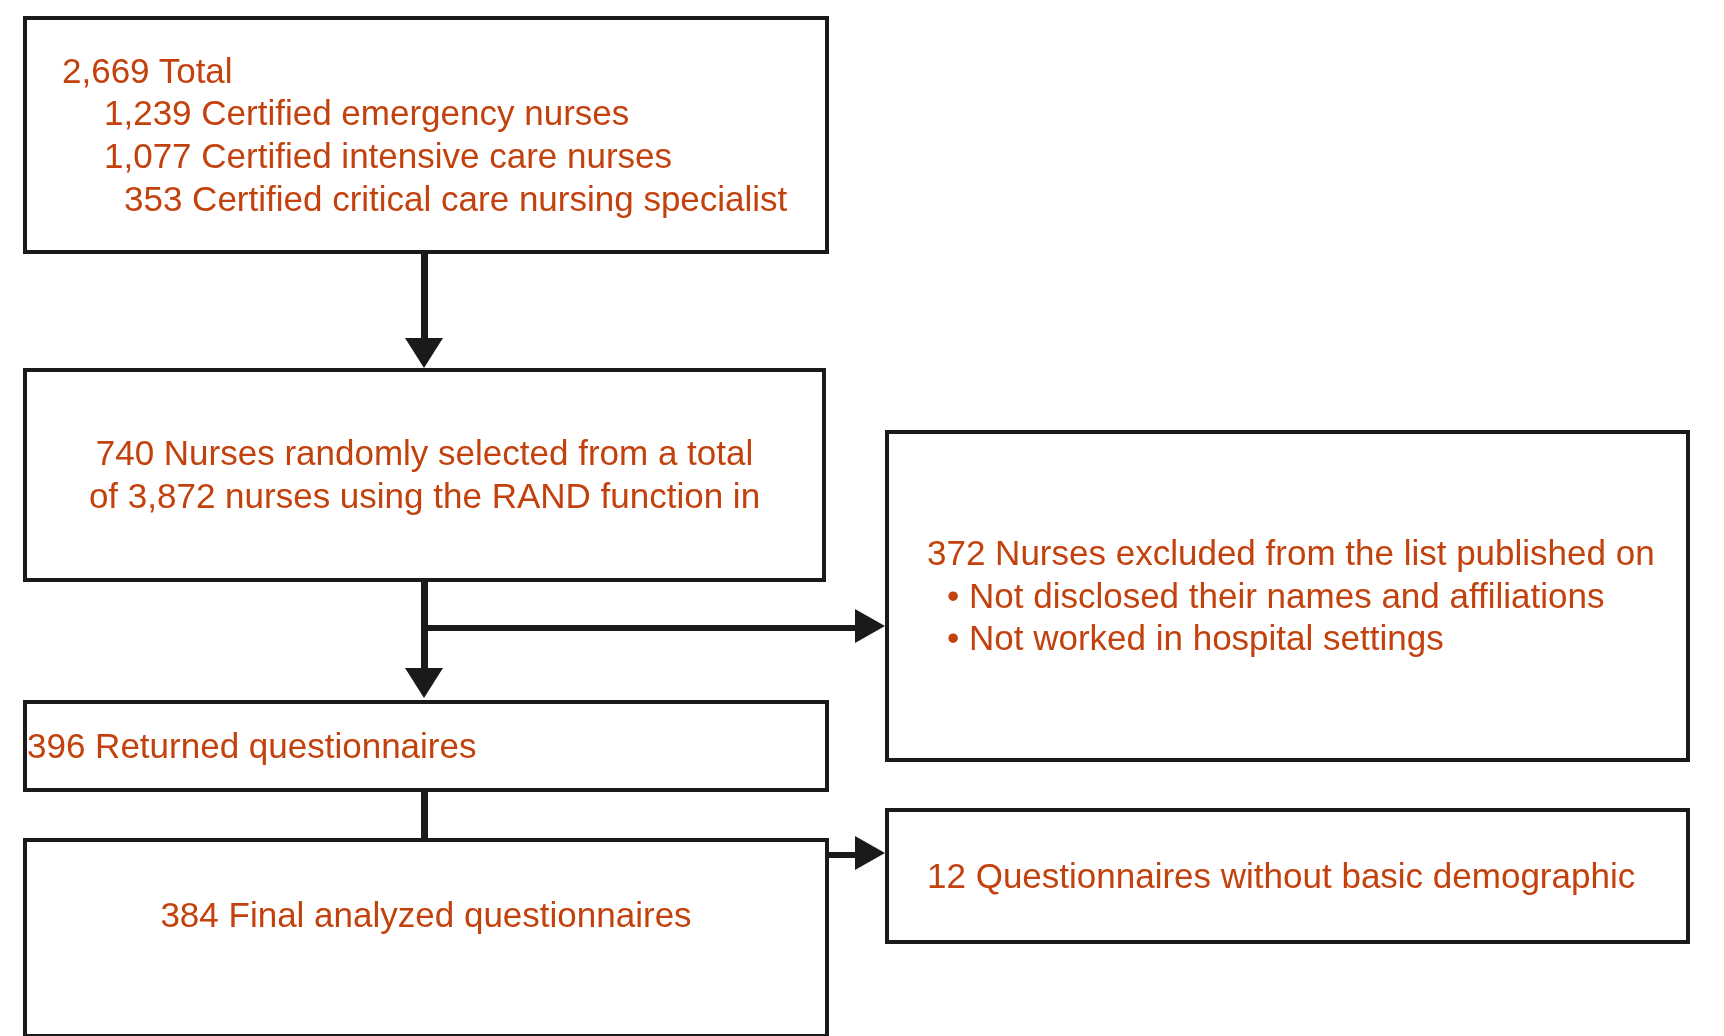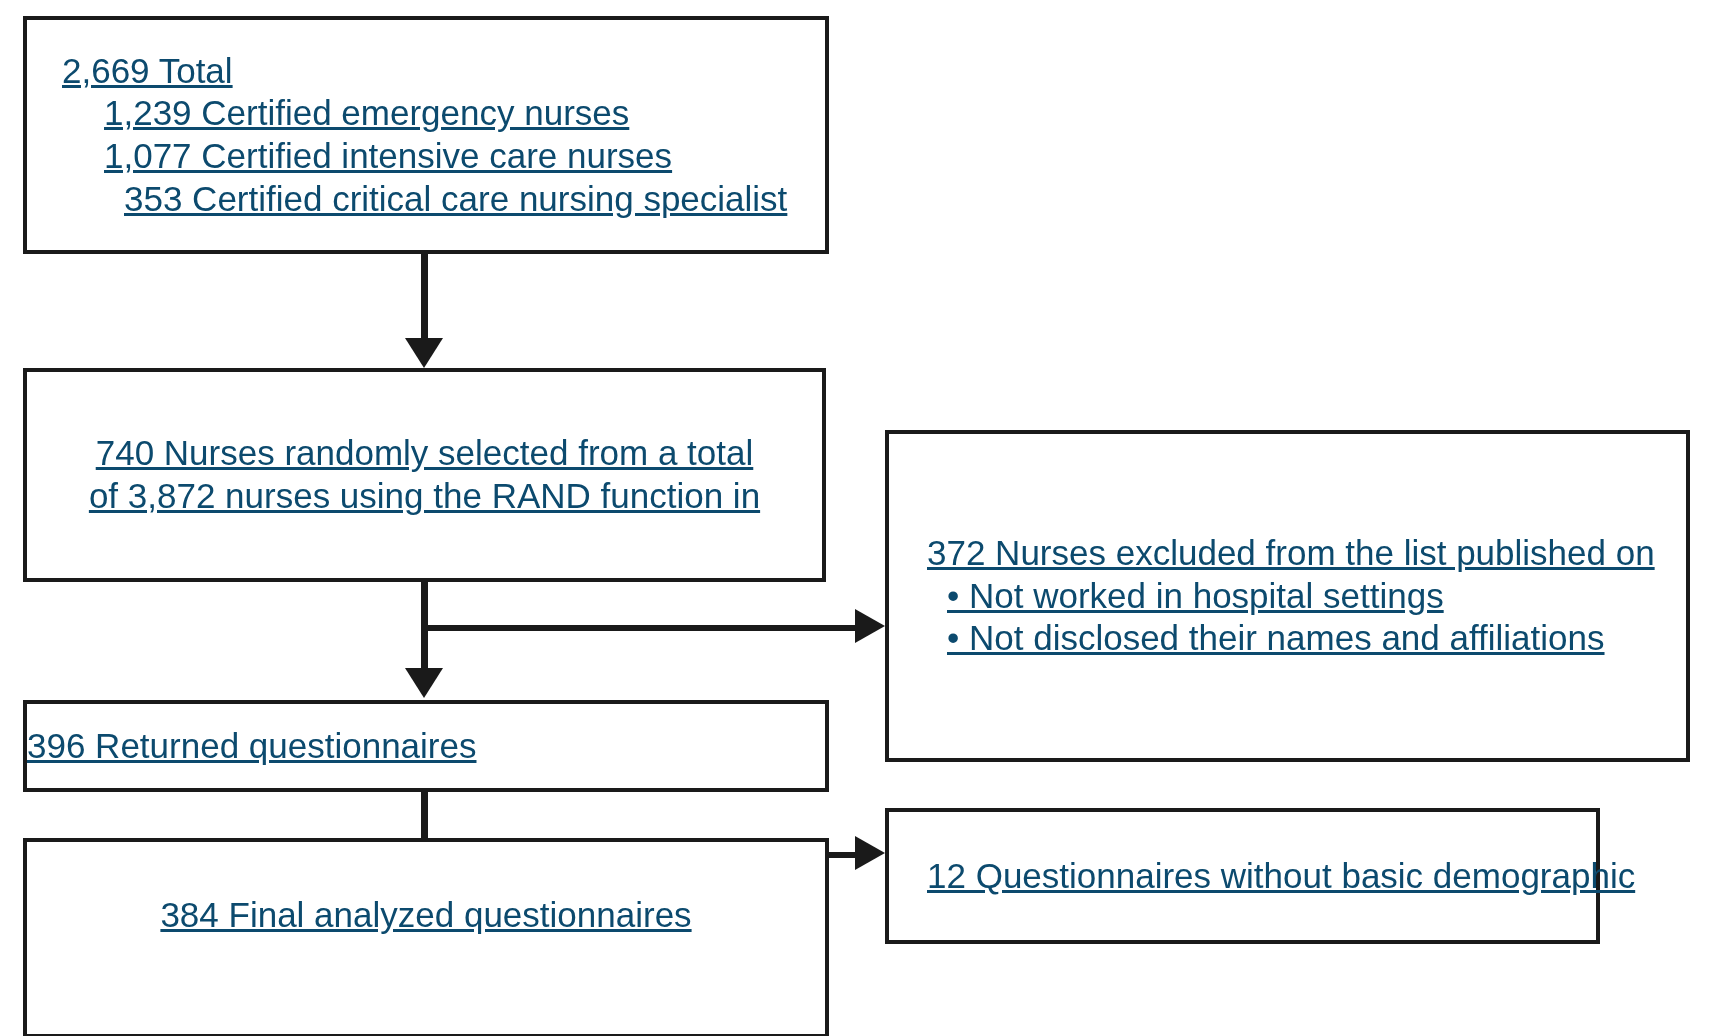--- a/index.html
+++ b/index.html
@@ -29,22 +29,21 @@
   }
   .box-lines {
     display: block;
     width: 100%;
   }
   .line {
     display: block;
     white-space: pre;
     font-size: 35px;
     line-height: 1.21;
-    color: #0c4a6e;
-    text-decoration: underline;
+    color: #c2410c;
   }
   
   #box-total {
     left: 23px;
     top: 16px;
     width: 806px;
     height: 238px;
     justify-content: center;
   }
   #box-total .box-lines { padding-left: 35px; text-align: left; }
@@ -90,21 +89,21 @@
   }
   #box-excluded .box-lines { padding-left: 38px; padding-right: 16px; text-align: left; }
   #box-excluded .line { font-size: 35px; line-height: 1.215; }
   #box-excluded .hang { padding-left: 30px; }
   #box-excluded .bullet { padding-left: 20px; }
 
   
   #box-removed {
     left: 885px;
     top: 808px;
-    width: 715px;
+    width: 805px;
     height: 136px;
   }
   #box-removed .box-lines { padding-left: 38px; padding-right: 16px; text-align: left; }
   #box-removed .line { font-size: 35px; line-height: 1.22; }
 
   
   .vline {
     position: absolute;
     width: 7px;
     background: #1a1a1a;
@@ -169,22 +168,22 @@
   </div>
 
   <div class="vline" id="conn2-v"></div>
   <div class="hline" id="branch1-h"></div>
   <div class="arrow-right" id="branch1-a"></div>
   <div class="arrow-down" id="conn2-a"></div>
 
   <div class="box" id="box-excluded">
     <div class="box-lines">
       <span class="line">372 Nurses excluded from the list published on</span>
+      <span class="line bullet">• Not disclosed their names and affiliations</span>
       <span class="line bullet">• Not worked in hospital settings</span>
-      <span class="line bullet">• Not disclosed their names and affiliations</span>
     </div>
   </div>
 
   <div class="box" id="box-returned">
     <div class="box-lines">
       <span class="line">396 Returned questionnaires</span>
     </div>
   </div>
 
   <div class="vline" id="conn3-v"></div>

